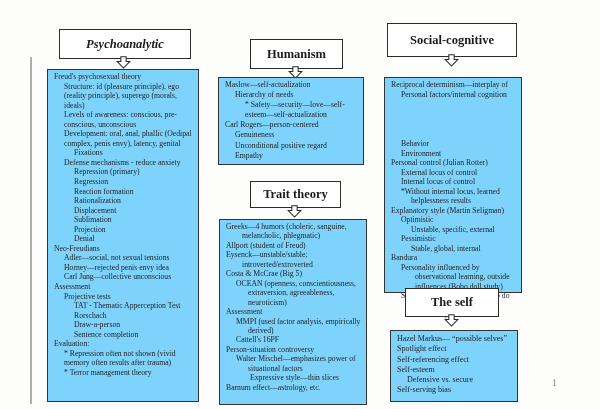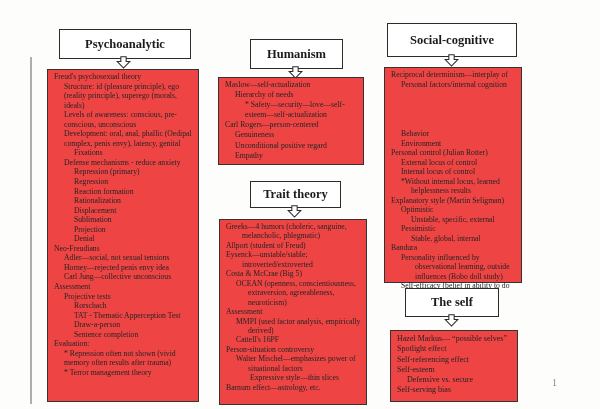--- a/index.html
+++ b/index.html
@@ -22,45 +22,45 @@
   }
   .hdr{
     position:absolute;
     background:#fff;
     border:1.5px solid #2b2b2b;
     display:flex;align-items:center;justify-content:center;
     font-weight:bold;
     font-size:12.5px;
     color:#1b1b1b;
   }
-  .hdr-psy{left:59px;top:29px;width:130px;height:28px;}
+  .hdr-psy{left:59px;top:29px;width:130px;height:28px;font-style:italic;}
   .hdr-hum{left:250px;top:39px;width:91px;height:28px;}
   .hdr-trait{left:250px;top:181px;width:89px;height:25px;}
   .hdr-soc{left:387px;top:23px;width:128px;height:32px;}
   .hdr-self{left:405px;top:288px;width:92px;height:27px;}
   .arrow{position:absolute;width:15px;height:13px;}
   .arrow-psy{left:116px;top:56px;}
   .arrow-hum{left:288px;top:66px;}
   .arrow-trait{left:287px;top:205px;}
   .arrow-soc{left:444px;top:54px;}
   .arrow-self{left:444px;top:314px;}
   .box{
     position:absolute;
-    background:#ef4444;
+    background:#7dd3fc;
     border:1.2px solid #333;
     padding:2px 3px;
     box-sizing:border-box;
     font-size:7.7px;
     line-height:9.55px;
     color:#242424;
   }
   .box-psy{left:47px;top:69px;width:152px;height:333px;}
   .box-hum{left:218px;top:77px;width:146px;height:88px;line-height:10.1px;}
   .box-trait{left:219px;top:219px;width:148px;height:186px;line-height:9.45px;}
-  .box-soc{left:384px;top:67px;width:138px;height:216px;line-height:9.5px;}
+  .box-soc{left:384px;top:77px;width:138px;height:216px;line-height:9.5px;}
   .box-self{left:390px;top:330px;width:128px;height:72px;font-size:8px;line-height:10.3px;padding-top:3px;}
   .ln{white-space:normal;}
   .pagenum{
     position:absolute;
     left:552px;top:377px;
     font-size:10px;color:#8a8a8a;
   }
   .scanline{
     position:absolute;
     left:30px;top:57px;width:2px;height:347px;
@@ -95,22 +95,22 @@
       <div class="ln" style="padding-left: 23px; text-indent: 0px;">Displacement</div>
       <div class="ln" style="padding-left: 23px; text-indent: 0px;">Sublimation</div>
       <div class="ln" style="padding-left: 23px; text-indent: 0px;">Projection</div>
       <div class="ln" style="padding-left: 23px; text-indent: 0px;">Denial</div>
       <div class="ln" style="padding-left: 3px; text-indent: 0px;">Neo-Freudians</div>
       <div class="ln" style="padding-left: 13px; text-indent: 0px;">Adler—social, not sexual tensions</div>
       <div class="ln" style="padding-left: 13px; text-indent: 0px;">Horney—rejected penis envy idea</div>
       <div class="ln" style="padding-left: 13px; text-indent: 0px;">Carl Jung—collective unconscious</div>
       <div class="ln" style="padding-left: 3px; text-indent: 0px;">Assessment</div>
       <div class="ln" style="padding-left: 13px; text-indent: 0px;">Projective tests</div>
+      <div class="ln" style="padding-left: 23px; text-indent: 0px;">TAT - Thematic Apperception Test</div>
       <div class="ln" style="padding-left: 23px; text-indent: 0px;">Rorschach</div>
-      <div class="ln" style="padding-left: 23px; text-indent: 0px;">TAT - Thematic Apperception Test</div>
       <div class="ln" style="padding-left: 23px; text-indent: 0px;">Draw-a-person</div>
       <div class="ln" style="padding-left: 23px; text-indent: 0px;">Sentence completion</div>
       <div class="ln" style="padding-left: 3px; text-indent: 0px;">Evaluation:</div>
       <div class="ln" style="padding-left: 13px; text-indent: 0px;">* Repression often not shown (vivid memory often results after trauma)</div>
       <div class="ln" style="padding-left: 13px; text-indent: 0px;">* Terror management theory</div>
     </div>
 
   <div class="hdr hdr-hum">
     <span>Humanism</span>
   </div>

